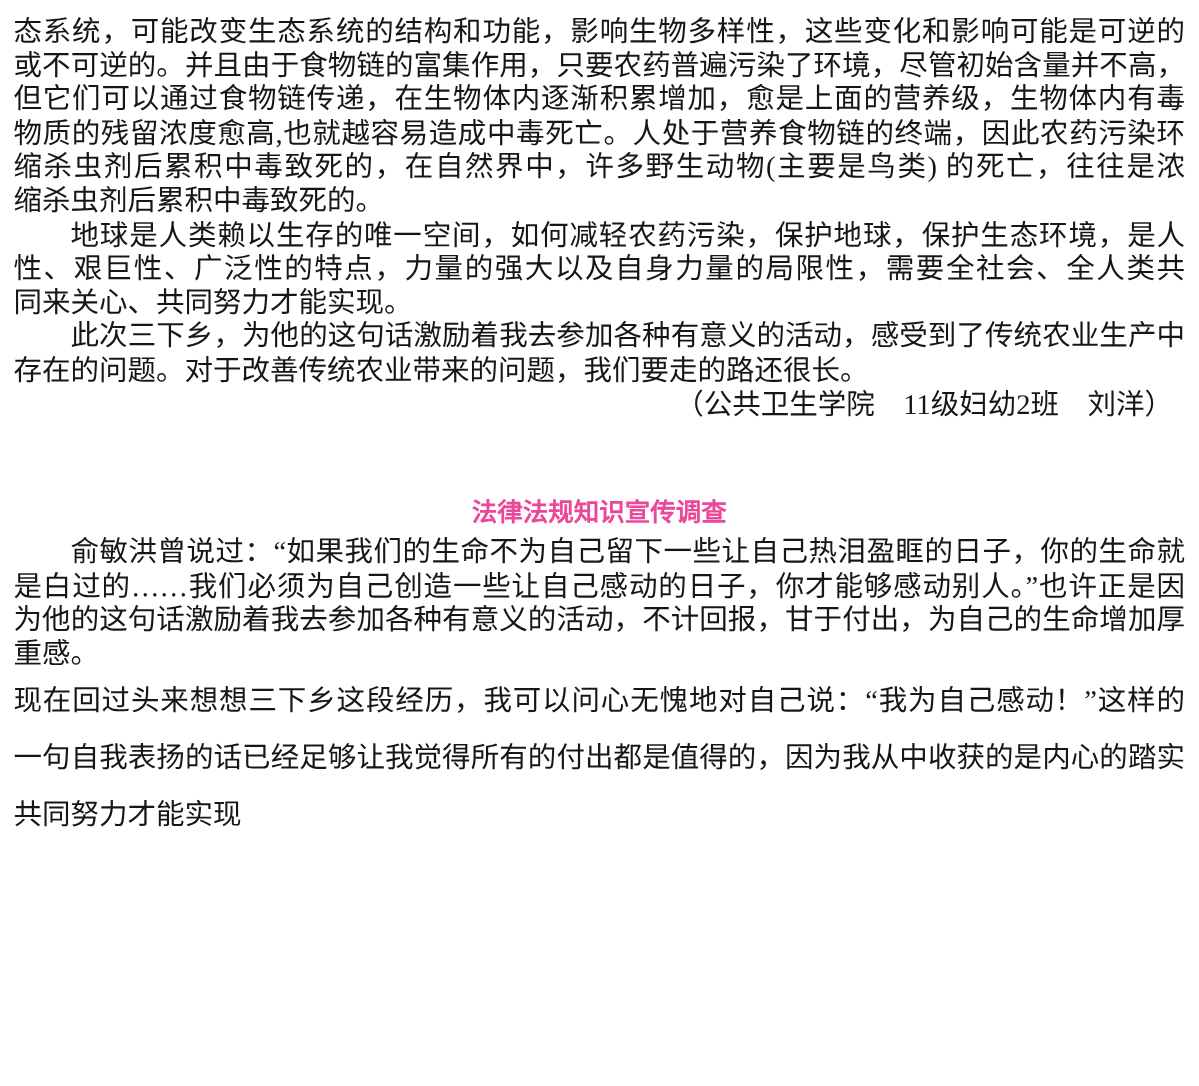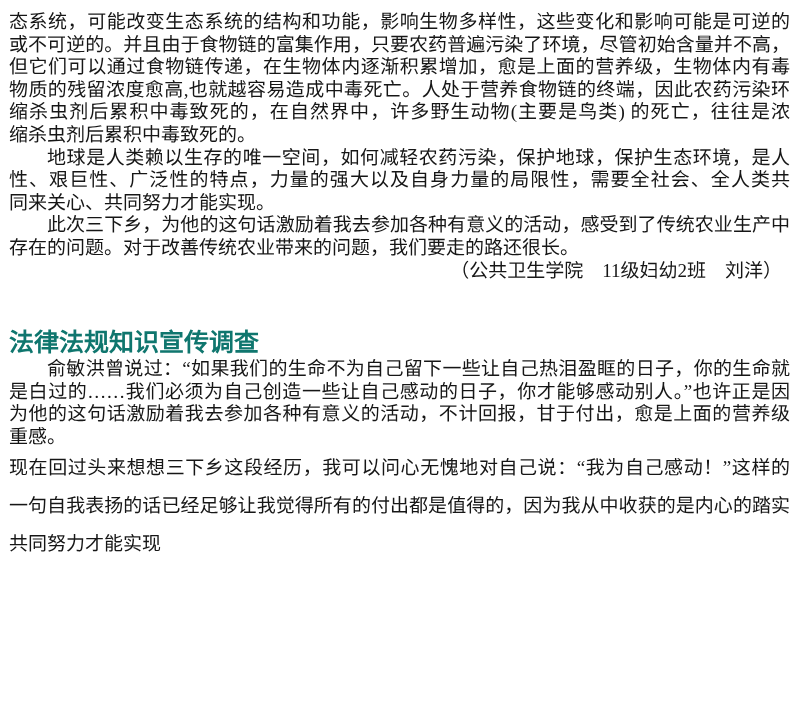--- a/index.html
+++ b/index.html
@@ -33,23 +33,24 @@
   .line.indent { text-indent: 38px; }
   .byline {
     line-height: 22.6px;
     text-align: right;
     padding-right: 8px;
   }
   .doc-title {
     margin: 44px 0 0 0;
     font-family: "Liberation Sans", "DejaVu Sans", sans-serif;
     font-weight: bold;
-    font-size: 25px;
+    font-size: 17px;
     line-height: 32px;
-    color: #0f766e;
+    text-align: center;
+    color: #ec4899;
   }
   .after-title { margin-top: 5px; }
   .wide-spacing .line { line-height: 38px; }
 </style>
 </head>
 <body>
 
 <div class="page">
 
   <div class="para">
@@ -73,21 +74,21 @@
   </div>
 
   <div class="byline">（公共卫生学院　11级妇幼2班　刘洋）</div>
 
   <h1 class="doc-title">法律法规知识宣传调查</h1>
 
 
   <div class="para">
     <div class="line indent">俞敏洪曾说过：“如果我们的生命不为自己留下一些让自己热泪盈眶的日子，你的生命就</div>
     <div class="line">是白过的……我们必须为自己创造一些让自己感动的日子，你才能够感动别人。”也许正是因</div>
-    <div class="line">为他的这句话激励着我去参加各种有意义的活动，不计回报，甘于付出，愈是上面的营养级</div>
+    <div class="line">为他的这句话激励着我去参加各种有意义的活动，不计回报，甘于付出，为自己的生命增加厚</div>
     <div class="line end">重感。</div>
   </div>
 
   <div class="para wide-spacing">
     <div class="line">现在回过头来想想三下乡这段经历，我可以问心无愧地对自己说：“我为自己感动！”这样的</div>
     <div class="line">一句自我表扬的话已经足够让我觉得所有的付出都是值得的，因为我从中收获的是内心的踏实</div>
     <div class="line end">共同努力才能实现</div>
   </div>
 
 </div>

